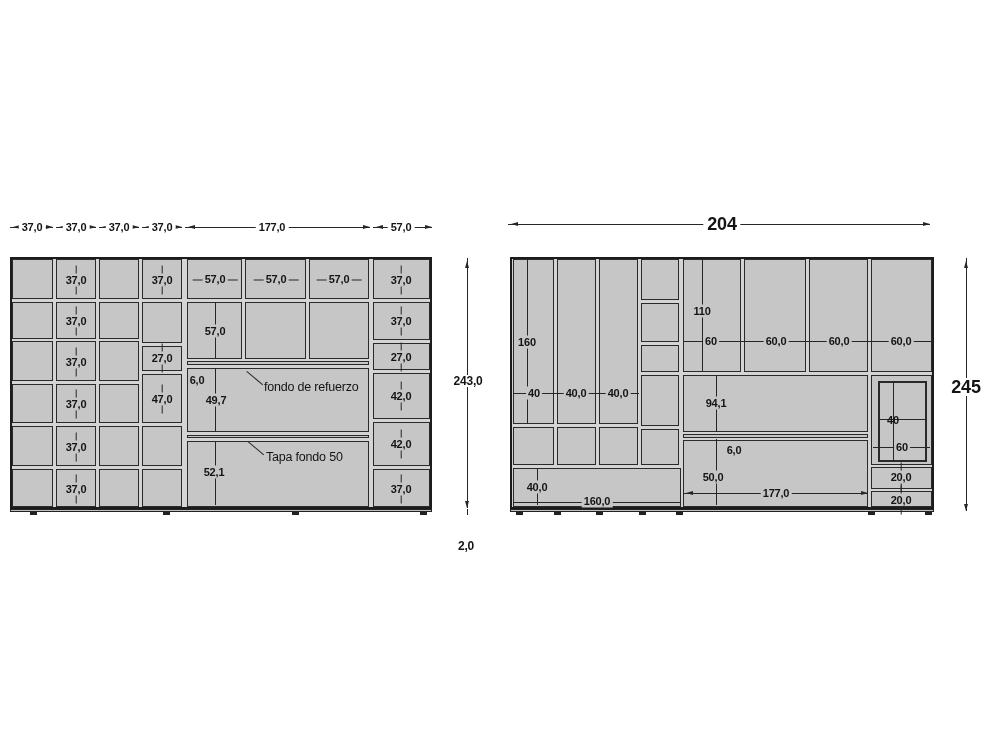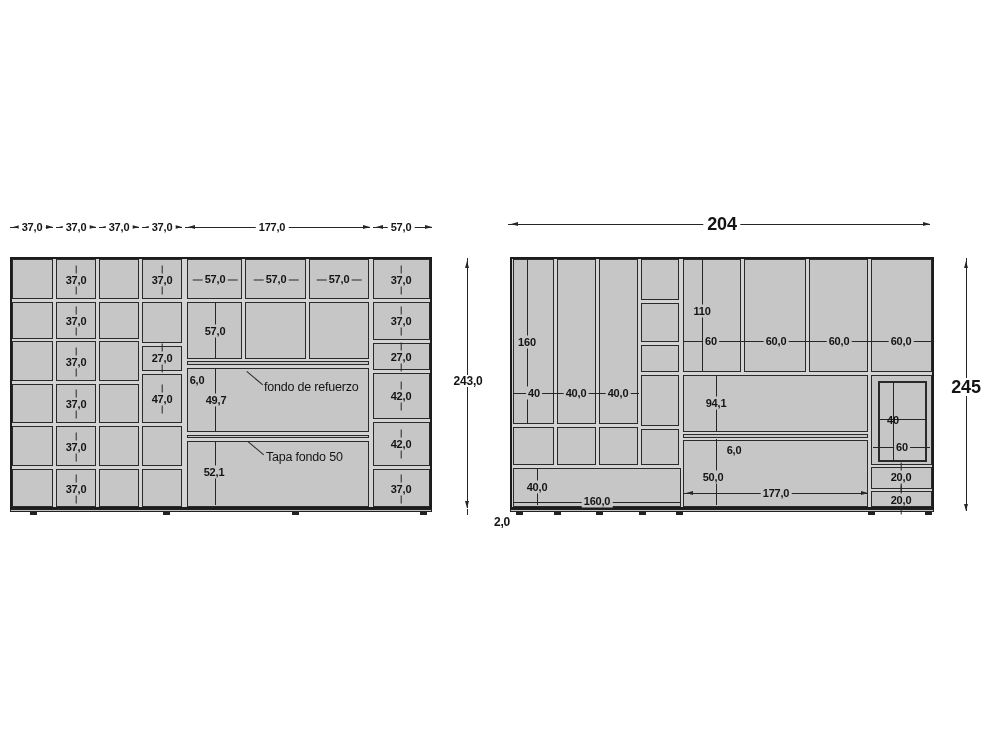--- a/index.html
+++ b/index.html
@@ -193,21 +193,21 @@
     <span class="lbl k-onv" style="left: 214px; top: 472px;">52,1</span>
     <span class="lbl k-vdim" style="left: 401px; top: 280px;">37,0</span>
     <span class="lbl k-vdim" style="left: 401px; top: 321px;">37,0</span>
     <span class="lbl k-vdim" style="left: 401px; top: 357px;">27,0</span>
     <span class="lbl k-vdim" style="left: 401px; top: 396px;">42,0</span>
     <span class="lbl k-vdim" style="left: 401px; top: 444px;">42,0</span>
     <span class="lbl k-vdim" style="left: 401px; top: 489px;">37,0</span>
     <span class="lbl k-note" style="left: 264px; top: 387px;">fondo de refuerzo</span>
     <span class="lbl k-note" style="left: 266px; top: 457px;">Tapa fondo 50</span>
     <span class="lbl k-side" style="left: 468px; top: 381px;">243,0</span>
-    <span class="lbl k-side" style="left: 466px; top: 522px; margin-left: 36px;">2,0</span>
+    <span class="lbl k-side" style="left: 466px; top: 546px;">2,0</span>
     <span class="lbl k-big" style="left: 722px; top: 224px;">204</span>
     <span class="lbl k-big" style="left: 966px; top: 387px;">245</span>
     <span class="lbl k-onv" style="left: 527px; top: 342px;">160</span>
     <span class="lbl k-onh" style="left: 534px; top: 393px;">40</span>
     <span class="lbl k-onh" style="left: 576px; top: 393px;">40,0</span>
     <span class="lbl k-onh" style="left: 618px; top: 393px;">40,0</span>
     <span class="lbl k-onv" style="left: 537px; top: 487px;">40,0</span>
     <span class="lbl k-onh" style="left: 597px; top: 501px;">160,0</span>
     <span class="lbl k-onv" style="left: 702px; top: 311px;">110</span>
     <span class="lbl k-onh" style="left: 711px; top: 341px;">60</span>

